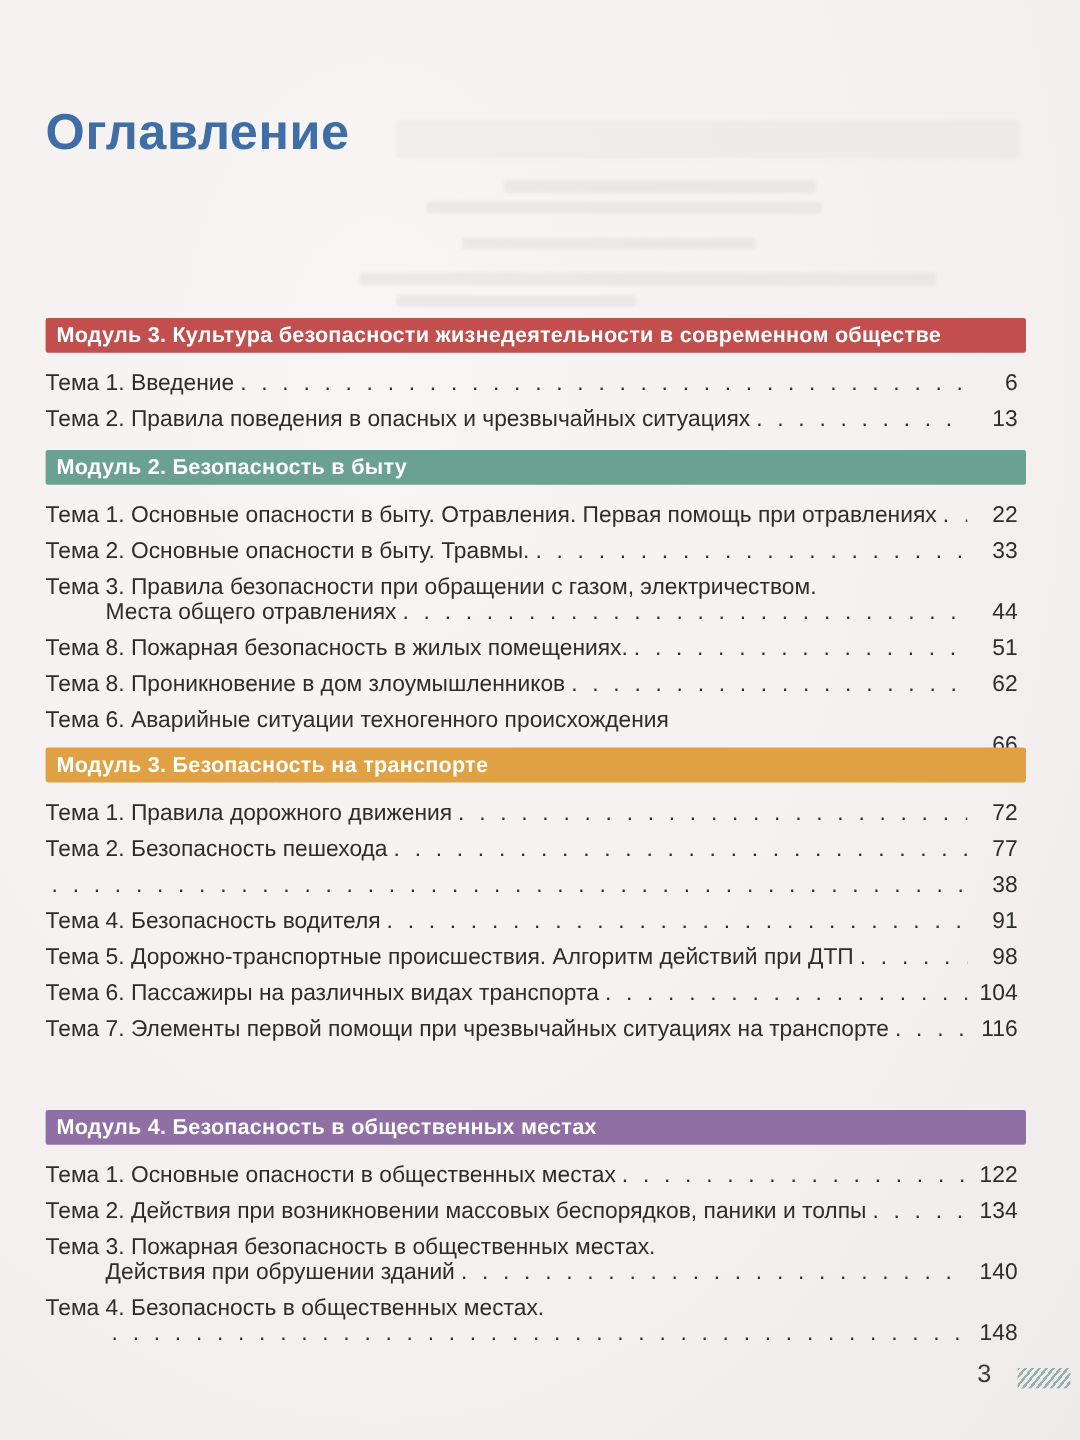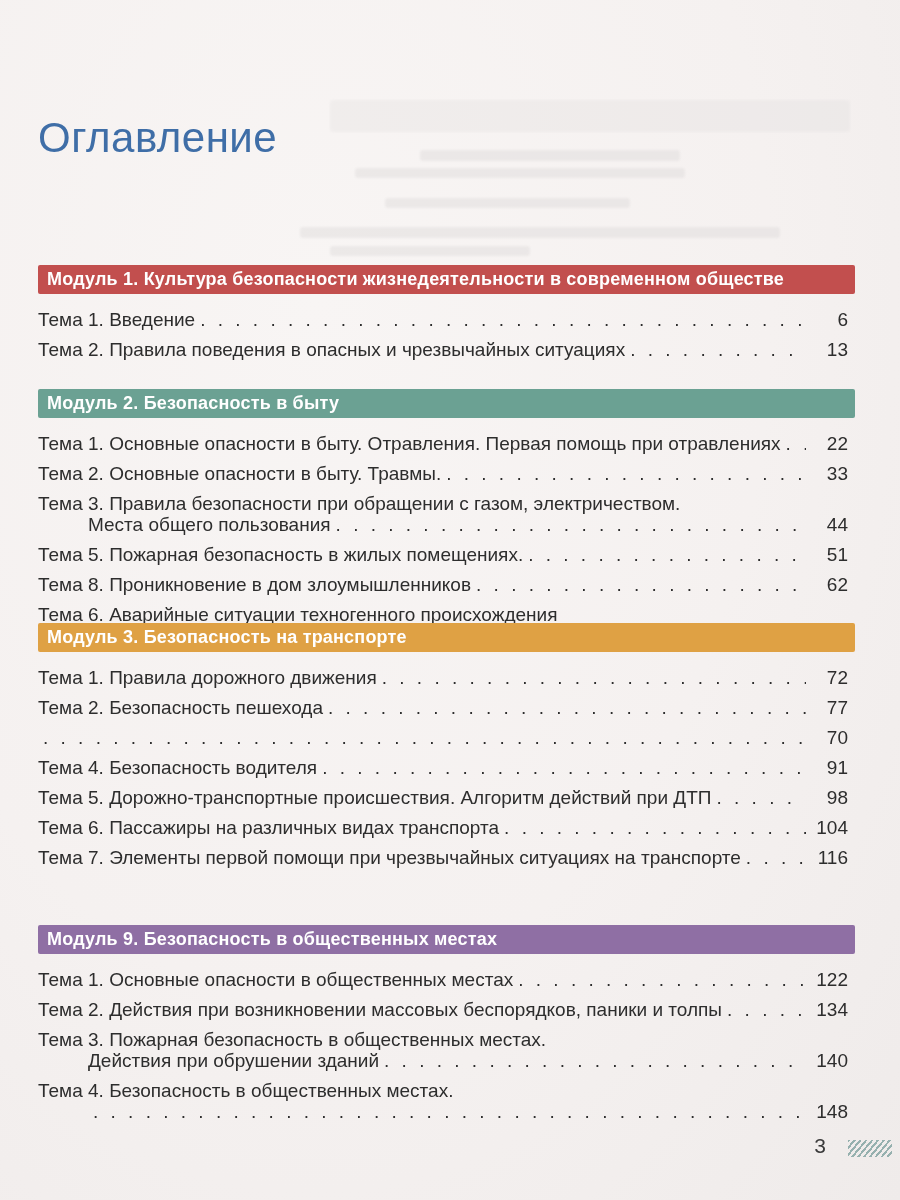--- a/index.html
+++ b/index.html
@@ -12,24 +12,23 @@
     position: relative;
     width: 900px; height: 1200px;
     overflow: hidden;
     background: radial-gradient(ellipse at 35% 25%, #f8f5f4 0%, #f5f1f0 55%, #efebea 100%);
   }
   
   .doc-title {
     position: absolute;
     left: 38px; top: 86px;
     font-size: 42px;
-    font-weight: normal;
+    font-weight: bold;
     letter-spacing: 0.5px;
     color: #3f6ea7;
-    margin-top: 28px;
   }
   
   .ghost {
     position: absolute;
     background: #d9d6d6;
     opacity: 0.38;
     border-radius: 3px;
     filter: blur(1.2px);
   }
   
@@ -106,66 +105,66 @@
   <div class="ghost" style="left:355px; top:168px; width:330px; height:10px;"></div>
   <div class="ghost" style="left:385px; top:198px; width:245px; height:10px;"></div>
   <div class="ghost" style="left:300px; top:227px; width:480px; height:11px;"></div>
   <div class="ghost" style="left:330px; top:246px; width:200px; height:10px;"></div>
 
   <div class="doc-title">Оглавление</div>
 
   <div id="toc">
       <div class="toc-section" style="top: 265px;">
         <div class="module-bar" style="background: rgb(194, 79, 78);">
-          <span class="module-label">Модуль 1. Культура безопасности жизнедеятельности в современном обществе</span>
+          <span class="module-label">Модуль 3. Культура безопасности жизнедеятельности в современном обществе</span>
         </div>
         <div class="toc-row">
           <div class="toc-line leader-line">
             <span class="toc-text">Тема 1. Введение</span>
             <span class="dots">. . . . . . . . . . . . . . . . . . . . . . . . . . . . . . . . . . . . . . . . . . . . . . . . . . . . . . . . . . . . . . . . . . . . . . . . . . . . . . . . . . . . . . . . . . . . . . . . . . . . . . . . . . . . . . . . . . . . . . . . . . . . . . . . . . . . . . . . . . . . . . . . . . . . . . . . . . . . . . . . . . . . . . . . . . . . . . . . . . . . . . . . . . . . . . . . . . . . . . . .</span>
             <span class="page-col">6</span>
           </div>
         </div>
         <div class="toc-row">
           <div class="toc-line leader-line">
             <span class="toc-text">Тема 2. Правила поведения в опасных и чрезвычайных ситуациях</span>
             <span class="dots">. . . . . . . . . . . . . . . . . . . . . . . . . . . . . . . . . . . . . . . . . . . . . . . . . . . . . . . . . . . . . . . . . . . . . . . . . . . . . . . . . . . . . . . . . . . . . . . . . . . . . . . . . . . . . . . . . . . . . . . . . . . . . . . . . . . . . . . . . . . . . . . . . . . . . . . . . . . . . . . . . . . . . . . . . . . . . . . . . . . . . . . . . . . . . . . . . . . . . . . .</span>
             <span class="page-col">13</span>
           </div>
         </div>
       </div>
-      <div class="toc-section" style="top: 389px;">
+      <div class="toc-section" style="top: 375px;">
         <div class="module-bar" style="background: rgb(107, 161, 147);">
           <span class="module-label">Модуль 2. Безопасность в быту</span>
         </div>
         <div class="toc-row">
           <div class="toc-line leader-line">
             <span class="toc-text">Тема 1. Основные опасности в быту. Отравления. Первая помощь при отравлениях</span>
             <span class="dots">. . . . . . . . . . . . . . . . . . . . . . . . . . . . . . . . . . . . . . . . . . . . . . . . . . . . . . . . . . . . . . . . . . . . . . . . . . . . . . . . . . . . . . . . . . . . . . . . . . . . . . . . . . . . . . . . . . . . . . . . . . . . . . . . . . . . . . . . . . . . . . . . . . . . . . . . . . . . . . . . . . . . . . . . . . . . . . . . . . . . . . . . . . . . . . . . . . . . . . . .</span>
             <span class="page-col">22</span>
           </div>
         </div>
         <div class="toc-row">
           <div class="toc-line leader-line">
             <span class="toc-text">Тема 2. Основные опасности в быту. Травмы.</span>
             <span class="dots">. . . . . . . . . . . . . . . . . . . . . . . . . . . . . . . . . . . . . . . . . . . . . . . . . . . . . . . . . . . . . . . . . . . . . . . . . . . . . . . . . . . . . . . . . . . . . . . . . . . . . . . . . . . . . . . . . . . . . . . . . . . . . . . . . . . . . . . . . . . . . . . . . . . . . . . . . . . . . . . . . . . . . . . . . . . . . . . . . . . . . . . . . . . . . . . . . . . . . . . .</span>
             <span class="page-col">33</span>
           </div>
         </div>
         <div class="toc-row">
           <div class="toc-line"><span class="toc-text">Тема 3. Правила безопасности при обращении с газом, электричеством.</span></div>
           <div class="toc-line continuation leader-line">
-            <span class="toc-text">Места общего пользования</span>
+            <span class="toc-text">Места общего отравлениях</span>
             <span class="dots">. . . . . . . . . . . . . . . . . . . . . . . . . . . . . . . . . . . . . . . . . . . . . . . . . . . . . . . . . . . . . . . . . . . . . . . . . . . . . . . . . . . . . . . . . . . . . . . . . . . . . . . . . . . . . . . . . . . . . . . . . . . . . . . . . . . . . . . . . . . . . . . . . . . . . . . . . . . . . . . . . . . . . . . . . . . . . . . . . . . . . . . . . . . . . . . . . . . . . . . .</span>
             <span class="page-col">44</span>
           </div>
         </div>
         <div class="toc-row">
           <div class="toc-line leader-line">
-            <span class="toc-text">Тема 5. Пожарная безопасность в жилых помещениях.</span>
+            <span class="toc-text">Тема 8. Пожарная безопасность в жилых помещениях.</span>
             <span class="dots">. . . . . . . . . . . . . . . . . . . . . . . . . . . . . . . . . . . . . . . . . . . . . . . . . . . . . . . . . . . . . . . . . . . . . . . . . . . . . . . . . . . . . . . . . . . . . . . . . . . . . . . . . . . . . . . . . . . . . . . . . . . . . . . . . . . . . . . . . . . . . . . . . . . . . . . . . . . . . . . . . . . . . . . . . . . . . . . . . . . . . . . . . . . . . . . . . . . . . . . .</span>
             <span class="page-col">51</span>
           </div>
         </div>
         <div class="toc-row">
           <div class="toc-line leader-line">
             <span class="toc-text">Тема 8. Проникновение в дом злоумышленников</span>
             <span class="dots">. . . . . . . . . . . . . . . . . . . . . . . . . . . . . . . . . . . . . . . . . . . . . . . . . . . . . . . . . . . . . . . . . . . . . . . . . . . . . . . . . . . . . . . . . . . . . . . . . . . . . . . . . . . . . . . . . . . . . . . . . . . . . . . . . . . . . . . . . . . . . . . . . . . . . . . . . . . . . . . . . . . . . . . . . . . . . . . . . . . . . . . . . . . . . . . . . . . . . . . .</span>
             <span class="page-col">62</span>
           </div>
@@ -192,21 +191,21 @@
         <div class="toc-row">
           <div class="toc-line leader-line">
             <span class="toc-text">Тема 2. Безопасность пешехода</span>
             <span class="dots">. . . . . . . . . . . . . . . . . . . . . . . . . . . . . . . . . . . . . . . . . . . . . . . . . . . . . . . . . . . . . . . . . . . . . . . . . . . . . . . . . . . . . . . . . . . . . . . . . . . . . . . . . . . . . . . . . . . . . . . . . . . . . . . . . . . . . . . . . . . . . . . . . . . . . . . . . . . . . . . . . . . . . . . . . . . . . . . . . . . . . . . . . . . . . . . . . . . . . . . .</span>
             <span class="page-col">77</span>
           </div>
         </div>
         <div class="toc-row">
           <div class="toc-line leader-line">
             <span class="dots">. . . . . . . . . . . . . . . . . . . . . . . . . . . . . . . . . . . . . . . . . . . . . . . . . . . . . . . . . . . . . . . . . . . . . . . . . . . . . . . . . . . . . . . . . . . . . . . . . . . . . . . . . . . . . . . . . . . . . . . . . . . . . . . . . . . . . . . . . . . . . . . . . . . . . . . . . . . . . . . . . . . . . . . . . . . . . . . . . . . . . . . . . . . . . . . . . . . . . . . .</span>
-            <span class="page-col">70</span>
+            <span class="page-col">38</span>
           </div>
         </div>
         <div class="toc-row">
           <div class="toc-line leader-line">
             <span class="toc-text">Тема 4. Безопасность водителя</span>
             <span class="dots">. . . . . . . . . . . . . . . . . . . . . . . . . . . . . . . . . . . . . . . . . . . . . . . . . . . . . . . . . . . . . . . . . . . . . . . . . . . . . . . . . . . . . . . . . . . . . . . . . . . . . . . . . . . . . . . . . . . . . . . . . . . . . . . . . . . . . . . . . . . . . . . . . . . . . . . . . . . . . . . . . . . . . . . . . . . . . . . . . . . . . . . . . . . . . . . . . . . . . . . .</span>
             <span class="page-col">91</span>
           </div>
         </div>
         <div class="toc-row">
@@ -226,21 +225,21 @@
         <div class="toc-row">
           <div class="toc-line leader-line">
             <span class="toc-text">Тема 7. Элементы первой помощи при чрезвычайных ситуациях на транспорте</span>
             <span class="dots">. . . . . . . . . . . . . . . . . . . . . . . . . . . . . . . . . . . . . . . . . . . . . . . . . . . . . . . . . . . . . . . . . . . . . . . . . . . . . . . . . . . . . . . . . . . . . . . . . . . . . . . . . . . . . . . . . . . . . . . . . . . . . . . . . . . . . . . . . . . . . . . . . . . . . . . . . . . . . . . . . . . . . . . . . . . . . . . . . . . . . . . . . . . . . . . . . . . . . . . .</span>
             <span class="page-col">116</span>
           </div>
         </div>
       </div>
       <div class="toc-section" style="top: 925px;">
         <div class="module-bar" style="background: rgb(143, 111, 164);">
-          <span class="module-label">Модуль 9. Безопасность в общественных местах</span>
+          <span class="module-label">Модуль 4. Безопасность в общественных местах</span>
         </div>
         <div class="toc-row">
           <div class="toc-line leader-line">
             <span class="toc-text">Тема 1. Основные опасности в общественных местах</span>
             <span class="dots">. . . . . . . . . . . . . . . . . . . . . . . . . . . . . . . . . . . . . . . . . . . . . . . . . . . . . . . . . . . . . . . . . . . . . . . . . . . . . . . . . . . . . . . . . . . . . . . . . . . . . . . . . . . . . . . . . . . . . . . . . . . . . . . . . . . . . . . . . . . . . . . . . . . . . . . . . . . . . . . . . . . . . . . . . . . . . . . . . . . . . . . . . . . . . . . . . . . . . . . .</span>
             <span class="page-col">122</span>
           </div>
         </div>
         <div class="toc-row">
           <div class="toc-line leader-line">

